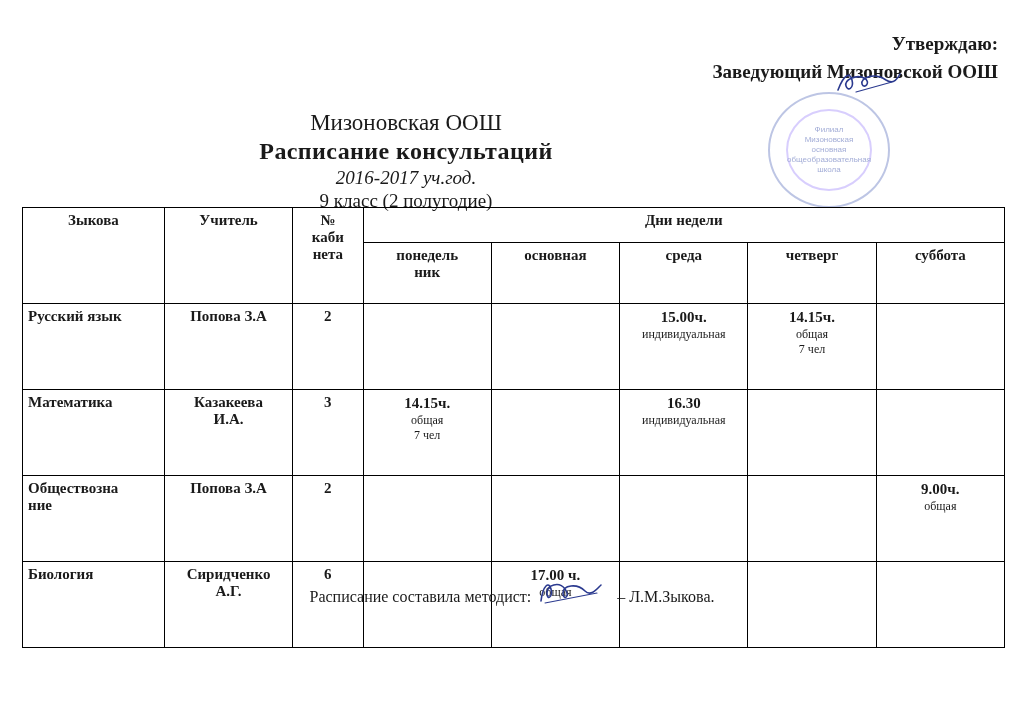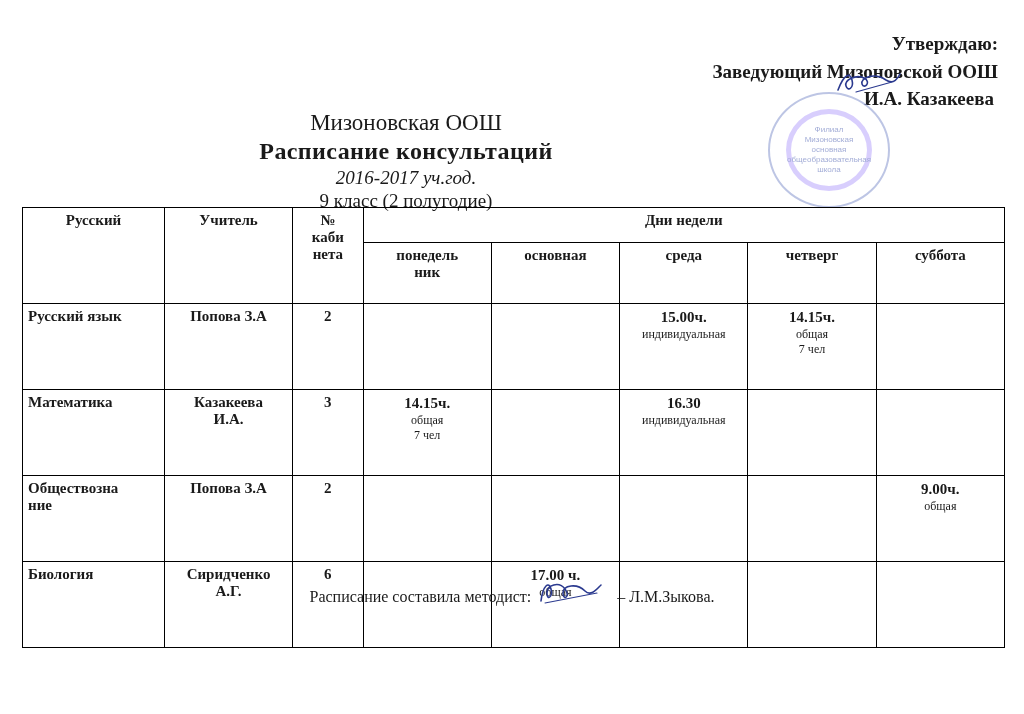--- a/index.html
+++ b/index.html
@@ -66,21 +66,21 @@
     font-family: "Liberation Sans", sans-serif;
     overflow: hidden;
   }
   .stamp .inner {
     position: absolute;
     left: 16px;
     top: 15px;
     right: 16px;
     bottom: 15px;
     border-radius: 50%;
-    border: 5px solid #c4b5fd;
+    border: 2px solid #c4b5fd;
     display: flex;
     flex-direction: column;
     align-items: center;
     justify-content: center;
   }
   .stamp .inner span { display: block; }
 
   
   .doc-head {
     position: absolute;
@@ -208,21 +208,20 @@
     left: 0;
     top: -12px;
   }
 </style>
 </head>
 <body>
 
 <div class="approval">
   <div class="line1">Утверждаю:</div>
   <div class="line2">Заведующий  Мизоновской ООШ</div>
-  <div class="line3">И.А. Казакеева</div>
 </div>
 
 <svg class="signature-top" viewBox="0 0 70 28">
   <path d="M4 22 C10 6, 16 4, 18 12 C20 20, 14 24, 12 18 C10 12, 22 6, 30 10 C38 14, 30 22, 28 16 C26 10, 40 4, 52 12 C60 17, 64 10, 66 6" fill="none" stroke="#2b3a8f" stroke-width="1.6" stroke-linecap="round"></path>
   <path d="M22 24 L58 14" fill="none" stroke="#2b3a8f" stroke-width="1.2" stroke-linecap="round"></path>
 </svg>
 
 <div class="stamp">
   <div class="inner">
     <span>Филиал</span>
@@ -246,21 +245,21 @@
       <col class="col-teacher">
       <col class="col-room">
     <col class="col-day">
       <col class="col-day">
       <col class="col-day">
       <col class="col-day">
       <col class="col-day">
   </colgroup>
   <thead>
     <tr>
-      <th class="hdr" rowspan="2">Русский</th>
+      <th class="hdr" rowspan="2">Зыкова</th>
       <th class="hdr" rowspan="2">Учитель</th>
       <th class="hdr" rowspan="2">
         <div>№</div>
         <div>каби</div>
         <div>нета</div>
       </th>
       <th class="hdr-days" colspan="5">Дни  недели</th>
     </tr>
     <tr>
       <th class="hdr-day">

